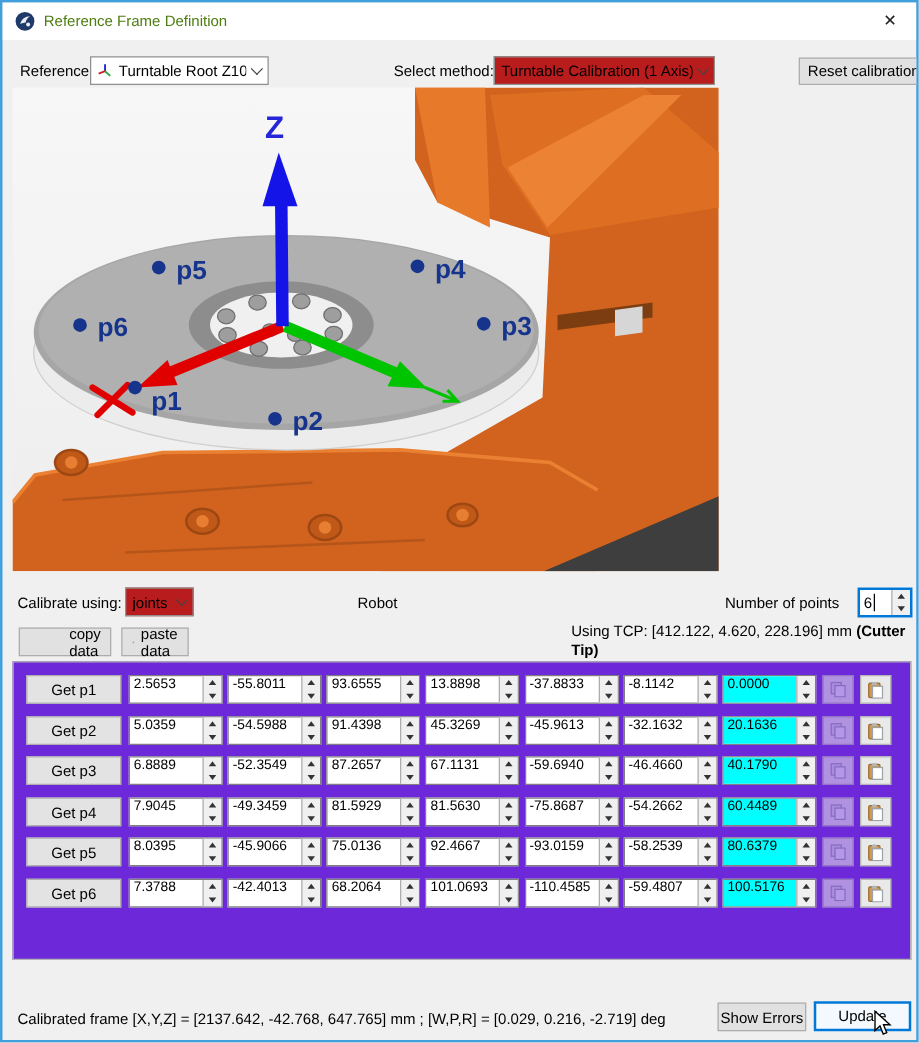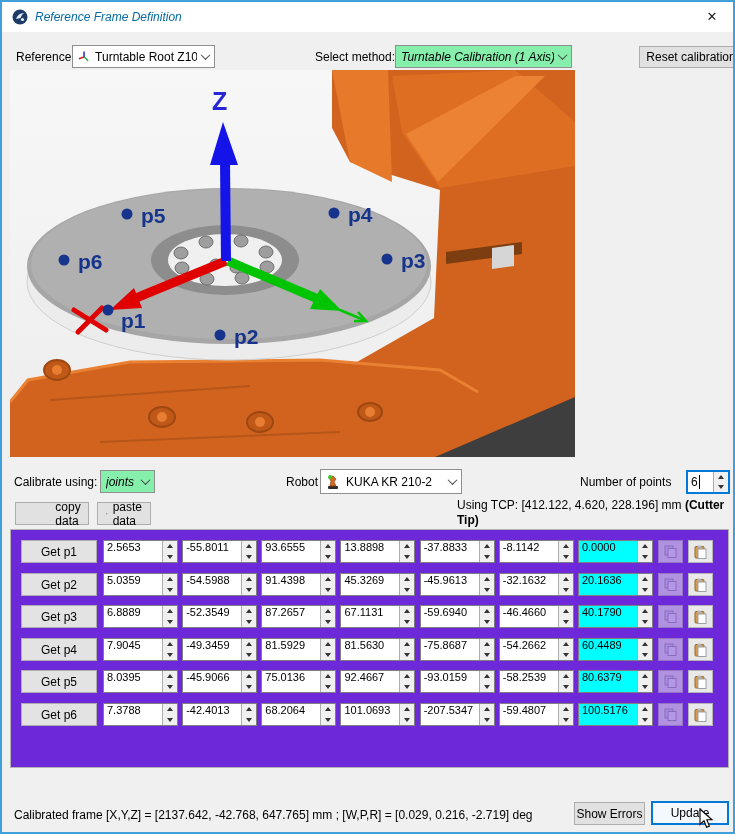--- a/index.html
+++ b/index.html
@@ -4,30 +4,30 @@
 <style>
   * { box-sizing: border-box; margin: 0; padding: 0; }
   body { font-family: "Liberation Sans", sans-serif; font-size: 12px; background: #cfcfcf; }
   .window {
     position: relative; width: 735px; height: 834px;
     background: #f0f0f0; border: 2px solid #41a0dc; overflow: hidden;
   }
   
   .titlebar { position: absolute; left: 0; top: 0; right: 0; height: 30px; background: #ffffff;
     display: flex; align-items: center; padding-left: 10px; }
-  .titlebar .ttl { margin-left: 7px; color: #0369a1; font-style: italic; }
+  .titlebar .ttl { margin-left: 7px; color: #4d7c0f; }
   .close-btn { position: absolute; right: 0; top: 0; width: 42px; height: 29px;
     display: flex; align-items: center; justify-content: center; font-size: 13px; color: #222; cursor: default; }
   
   .lbl { position: absolute; color: #000; white-space: nowrap; }
   .btn { position: absolute; background: #e1e1e1; border: 1px solid #adadad;
     display: flex; align-items: center; justify-content: center; font-size: 12px; color: #000; }
   .combo { position: absolute; background: #fff; border: 1px solid #8f8f8f; height: 23px;
     display: flex; align-items: center; padding: 0 5px; gap: 5px; }
-  .combo.gray { background: #86efac; font-style: italic; }
+  .combo.gray { background: #b91c1c; }
   .combo .val { white-space: nowrap; overflow: hidden; }
   .chev { width: 7px; height: 7px; border-right: 1.4px solid #444; border-bottom: 1.4px solid #444;
     transform: rotate(45deg) translate(-1px,-1px); margin-left: auto; flex: none; }
   
   .viewport { position: absolute; left: 8px; top: 68px; width: 565px; height: 387px;
     background: linear-gradient(180deg,#f7f7f7,#ededed); }
   
   .numspin { position: absolute; left: 684px; top: 468px; width: 44px; height: 24px;
     background: #fff; border: 2px solid #0078d7; display: flex; align-items: center; }
   .numspin .nv { padding-left: 3px; }
@@ -175,29 +175,20 @@
       </g>
     </svg>
   </div>
 
   <span class="lbl" style="left:12px;top:473px;">Calibrate using:</span>
   <div class="combo gray" style="left:98px;top:468px;width:55px;">
     <span class="val">joints</span>
     <span class="chev"></span>
   </div>
   <span class="lbl" style="left:284px;top:473px;">Robot</span>
-  <div class="combo" style="left:318px;top:467px;width:142px;height:25px;">
-    <svg width="15" height="16" viewBox="0 0 15 16">
-      <rect x="2" y="12" width="10" height="3" rx="1" fill="#2b2b2b"></rect>
-      <path d="M4,12 L5,7 L3,4 L7,2 L10,5 L8,8 L10,12 Z" fill="#d96a1f" stroke="#8a4010" stroke-width="0.7"></path>
-      <circle cx="4.2" cy="3.2" r="2.1" fill="#44c32a"></circle>
-    </svg>
-    <span class="val">KUKA KR 210-2</span>
-    <span class="chev"></span>
-  </div>
   <span class="lbl" style="left:578px;top:473px;">Number of points</span>
   <div class="numspin">
     <span class="nv">6</span>
       <span class="caret"></span>
     <span class="spincol">
         <div>
           <span class="tri-up"></span>
         </div>
         <div>
           <span class="tri-dn"></span>
@@ -750,21 +741,21 @@
           <span class="spincol">
                 <div>
                   <span class="tri-up"></span>
                 </div>
                 <div>
                   <span class="tri-dn"></span>
                 </div>
               </span>
         </div>
             <div class="spin-field">
-          <span class="spin-val">-207.5347</span>
+          <span class="spin-val">-110.4585</span>
           <span class="spincol">
                 <div>
                   <span class="tri-up"></span>
                 </div>
                 <div>
                   <span class="tri-dn"></span>
                 </div>
               </span>
         </div>
             <div class="spin-field">

